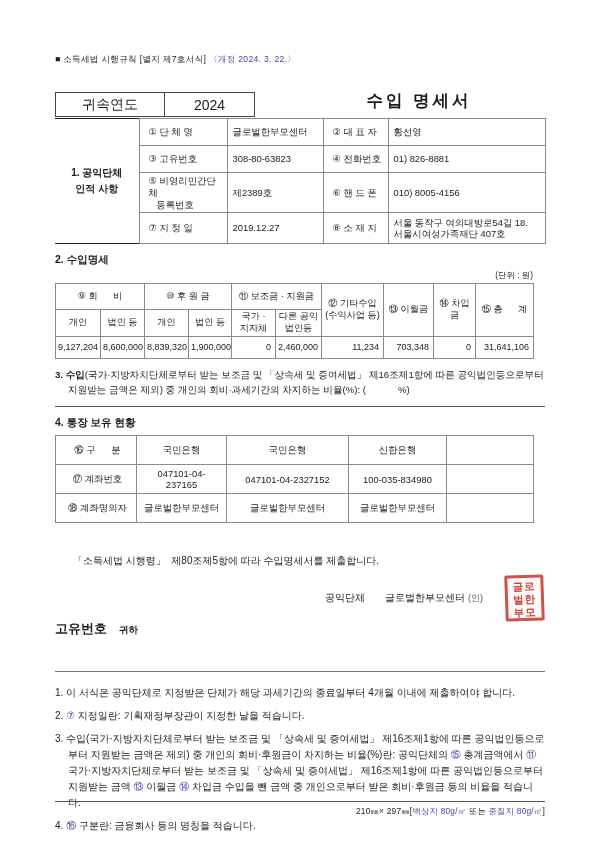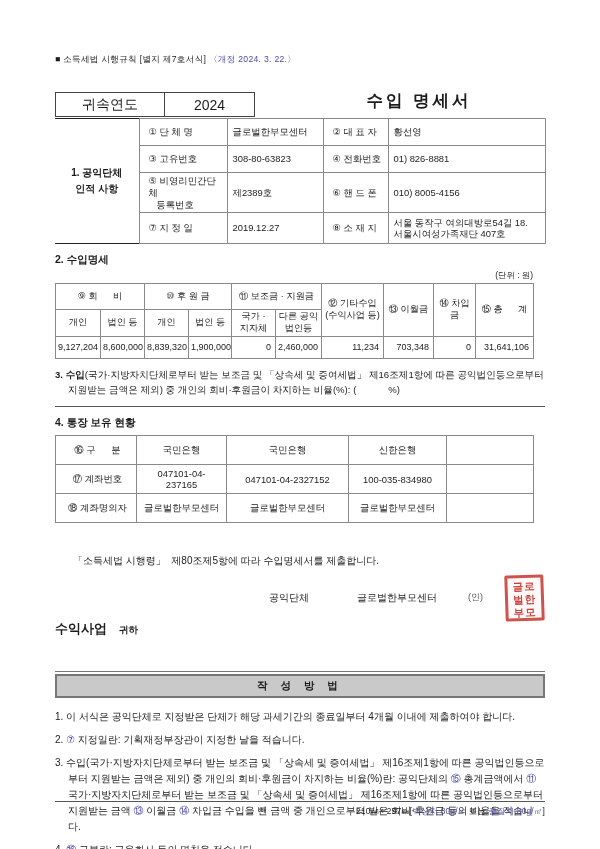--- a/index.html
+++ b/index.html
@@ -33,21 +33,21 @@
   .t2 tr.vals td { height:22px; text-align:right; padding-right:4px; font-size:9px; }
 
   .sec3 { margin-top:9px; font-size:9.6px; line-height:1.5; padding-left:13px; text-indent:-13px; white-space:pre-wrap; padding-bottom:9px; border-bottom:1px solid #555; }
 
   .t4 { width:478px; margin-top:5px; border-top:1.5px solid #222; border-bottom:1.5px solid #222; border-left:1px solid #8a8a8a; border-right:1px solid #8a8a8a; }
   .t4 td { border:1px solid #8a8a8a; font-size:9.4px; padding:2px 6px; white-space:pre-wrap; height:29px;text-align:center; }
   .t4 td.lbl { padding-left:9px; }
 
   .statement { margin-top:31px; padding-left:18px; font-size:10px; white-space:pre-wrap; }
   .date-line { margin-top:11px; text-align:right; padding-right:97px; font-size:10px; white-space:pre; }
-  .org-line { margin-top:23px; display:flex; justify-content:flex-end; padding-right:62px; font-size:10px; align-items:flex-start;gap:28px; }
+  .org-line { margin-top:23px; display:flex; justify-content:flex-end; padding-right:62px; font-size:10px; align-items:flex-end; }
   .org-line .org-name { margin-left:20px; }
   .org-line .seal-suffix { margin-left:3px; color:#555; font-size:9px; }
   .seal { position:absolute; left:505px; top:575px; width:39px; height:46px; border:3px solid rgba(192,36,28,0.78); border-radius:2px; color:rgba(192,36,28,0.85); font-size:10.5px; line-height:13px; font-weight:bold; text-align:center; letter-spacing:1px; padding:2px 1px; word-break:break-all; overflow:hidden; transform:rotate(-2deg); background:rgba(255,235,233,0.25); }
   .recipient { margin-top:15px; font-size:13px; font-weight:bold; }
   .recipient .suffix { font-size:9.6px; font-weight:bold; margin-left:12px; }
 
   .instr-wrap { margin-top:33px; border-top:1px solid #777; padding-top:2px; }
   .instr-bar { background:#c9c9c9; border:2px solid #777; height:24px; display:flex; align-items:center; justify-content:center; font-size:10.5px; font-weight:bold; letter-spacing:5px; }
   .instr-items { padding-top:11px; }
   .instr-item { font-size:10px; line-height:1.6; margin-bottom:7px; padding-left:13px; text-indent:-13px; color:#222; }
@@ -162,21 +162,21 @@
       <td>0</td>
       <td>2,460,000</td>
       <td>11,234</td>
       <td>703,348</td>
       <td>0</td>
       <td>31,641,106</td>
     </tr>
   </tbody>
     </table>
 
-  <div class="sec3"><span class="bold">3. 수입</span><span>(국가·지방자치단체로부터 받는 보조금 및 「상속세 및 증여세법」 제16조제1항에 따른 공익법인등으로부터 지원받는 금액은 제외) 중 개인의 회비·후원금이 차지하는 비율(%): (            %)</span></div>
+  <div class="sec3"><span class="bold">3. 수입</span><span>(국가·지방자치단체로부터 받는 보조금 및 「상속세 및 증여세법」 제16조제1항에 따른 공익법인등으로부터 지원받는 금액은 제외) 중 개인의 회비·과세기간의 차지하는 비율(%): (            %)</span></div>
 
   <div class="sec-head">4. 통장 보유 현황</div>
 
   <table class="form t4">
     <colgroup>
         <col style="width:81px">
         <col style="width:90px">
         <col style="width:122px">
         <col style="width:98px">
         <col style="width:87px">
@@ -209,25 +209,24 @@
   <div class="statement">「소득세법 시행령」  제80조제5항에 따라 수입명세서를 제출합니다.</div>
 
   <div class="org-line">
     <span>공익단체</span>
     <span class="org-name">글로벌한부모센터</span>
     <span class="seal-suffix">(인)</span>
   </div>
   <div class="seal">글로벌한부모센터</div>
 
   <div class="recipient">
-    <span>수익사업</span><span class="suffix">귀하</span>
+    <span>고유번호</span><span class="suffix">귀하</span>
   </div>
 
   <div class="instr-wrap">
-    <div class="instr-bar">작 성 방 법</div>
     <div class="instr-items">
       <div class="instr-item"><span>1. 이 서식은 공익단체로 지정받은 단체가 해당 과세기간의 종료일부터 4개월 이내에 제출하여야 합니다.</span></div>
       <div class="instr-item"><span>2. </span><span class="blue">⑦</span><span> 지정일란: 기획재정부장관이 지정한 날을 적습니다.</span></div>
       <div class="instr-item"><span>3. 수입(국가·지방자치단체로부터 받는 보조금 및 「상속세 및 증여세법」 제16조제1항에 따른 공익법인등으로부터 지원받는 금액은 제외) 중 개인의 회비·후원금이 차지하는 비율(%)란: 공익단체의 </span><span class="blue">⑮</span><span> 총계금액에서 </span><span class="blue">⑪</span><span> 국가·지방자치단체로부터 받는 보조금 및 「상속세 및 증여세법」 제16조제1항에 따른 공익법인등으로부터 지원받는 금액 </span><span class="blue">⑬</span><span> 이월금 </span><span class="blue">⑭</span><span> 차입금 수입을 뺀 금액 중 개인으로부터 받은 회비·후원금 등의 비율을 적습니다.</span></div>
       <div class="instr-item"><span>4. </span><span class="blue">⑯</span><span> 구분란: 금융회사 등의 명칭을 적습니다.</span></div>
     </div>
   </div>
 
   <div class="footer"><span>210㎜× 297㎜[</span><span class="blue">백상지 80g/㎡</span><span> 또는 </span><span class="blue">중질지 80g/㎡</span><span>]</span></div>
 

